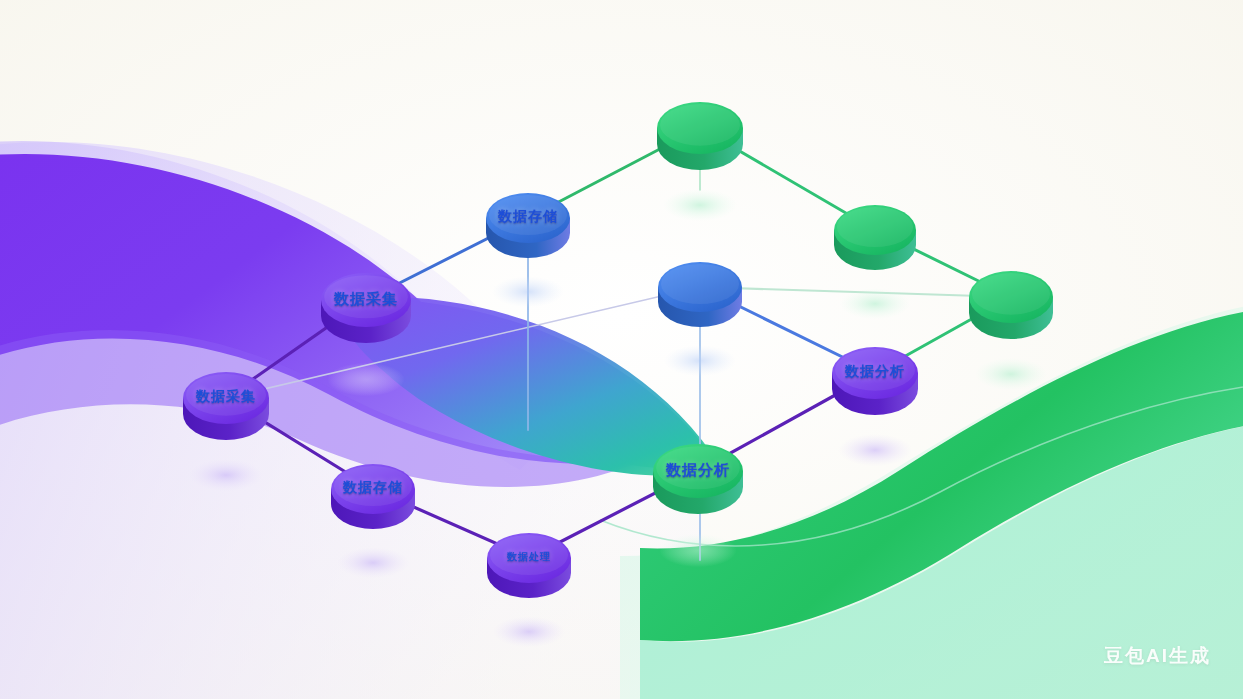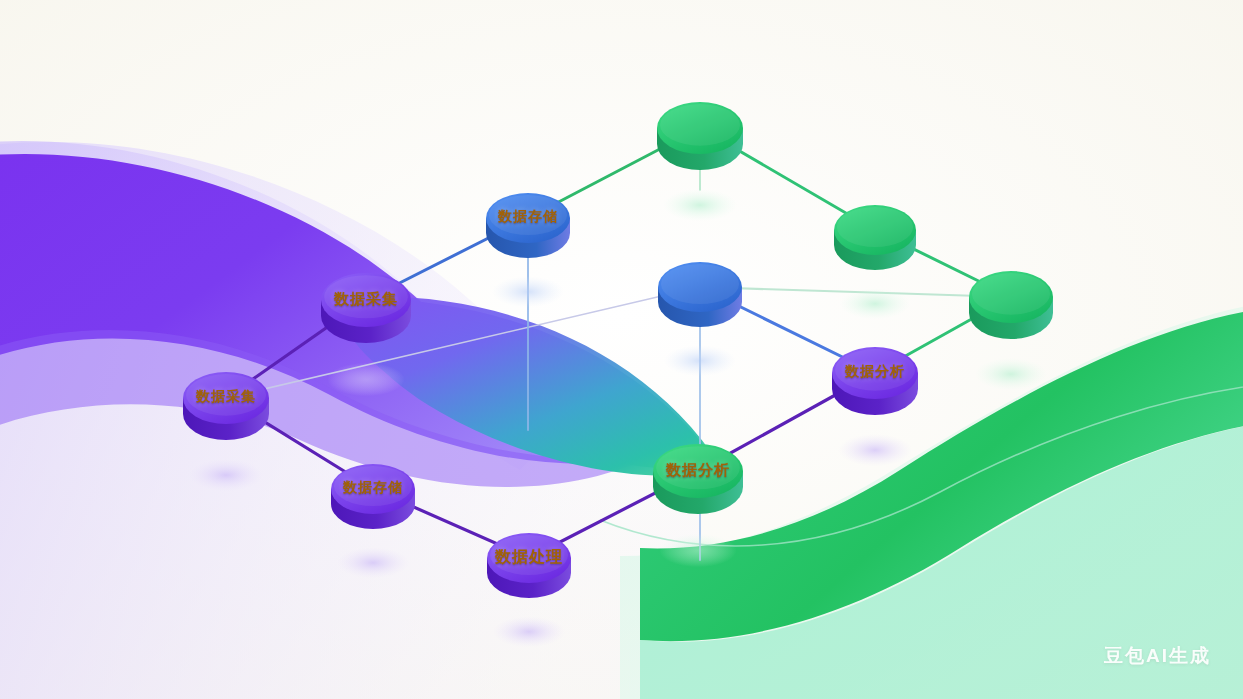--- a/index.html
+++ b/index.html
@@ -14,21 +14,21 @@
   .watermark{
     position:absolute;right:32px;bottom:30px;
     color:rgba(255,255,255,0.92);
     font-size:19px;font-weight:700;letter-spacing:2px;
     text-shadow:0 1px 3px rgba(120,140,120,0.18);
     user-select:none;
     font-family:"Liberation Sans","DejaVu Sans",sans-serif;
   }
   .node-label{
     position:absolute;transform:translate(-50%,-50%);
-    color:#a16207;font-weight:700;white-space:nowrap;
+    color:#1d4ed8;font-weight:700;white-space:nowrap;
     letter-spacing:1px;pointer-events:none;
     text-shadow:0 1px 2px rgba(30,20,80,0.45), 0 0 6px rgba(255,255,255,0.35);
     font-family:"Liberation Sans","DejaVu Sans",sans-serif;
   }
 </style>
 </head>
 <body>
 
 <div id="stage">
 
@@ -266,19 +266,19 @@
           <ellipse cx="700" cy="284" rx="39.06" ry="20" fill="#ffffff" opacity="0.07"></ellipse>
         </g>
       </g>
   </svg>
 
   <div id="label-layer">
       <div class="node-label" style="left: 366px; top: 299px; font-size: 15px;">数据采集</div>
       <div class="node-label" style="left: 528px; top: 217px; font-size: 14px;">数据存储</div>
       <div class="node-label" style="left: 226px; top: 397px; font-size: 14px;">数据采集</div>
       <div class="node-label" style="left: 373px; top: 488px; font-size: 14px;">数据存储</div>
-      <div class="node-label" style="left: 529px; top: 557px; font-size: 16px;">数据处理</div>
+      <div class="node-label" style="left: 529px; top: 557px; font-size: 10px;">数据处理</div>
       <div class="node-label" style="left: 698px; top: 470px; font-size: 15px;">数据分析</div>
       <div class="node-label" style="left: 875px; top: 372px; font-size: 14px;">数据分析</div>
     </div>
 
   <div class="watermark">豆包AI生成</div>
 </div>
 
 </body></html>

